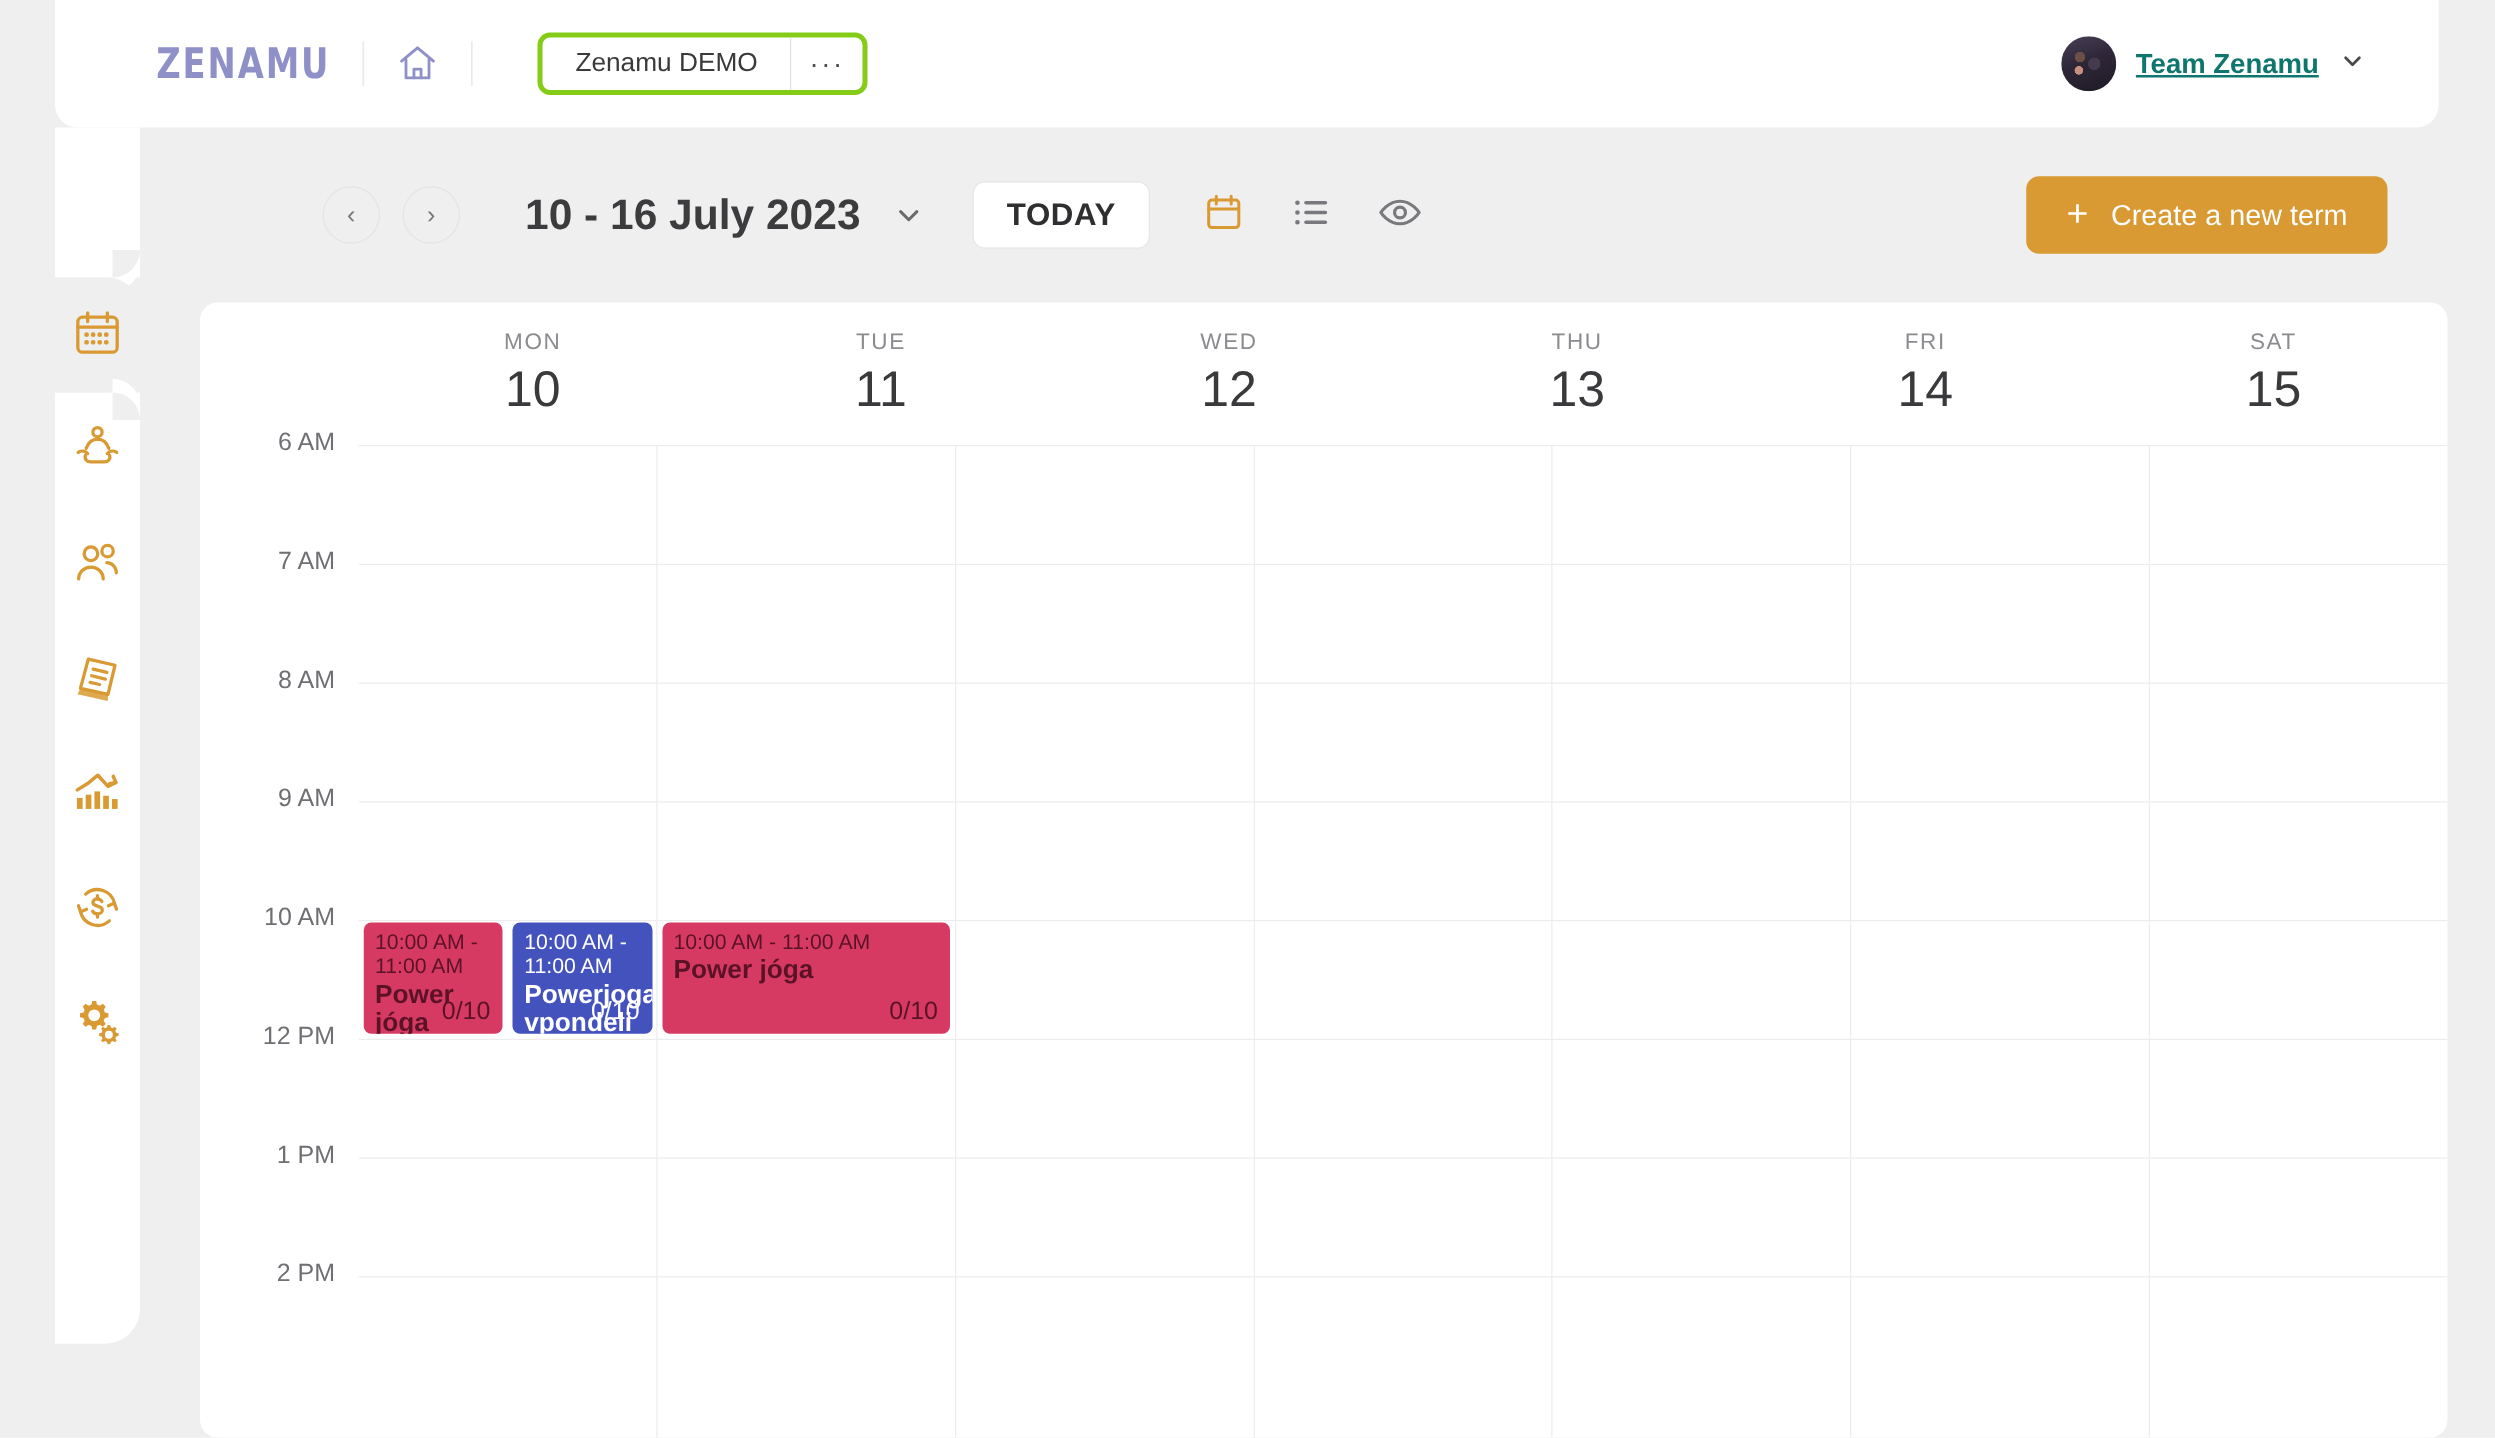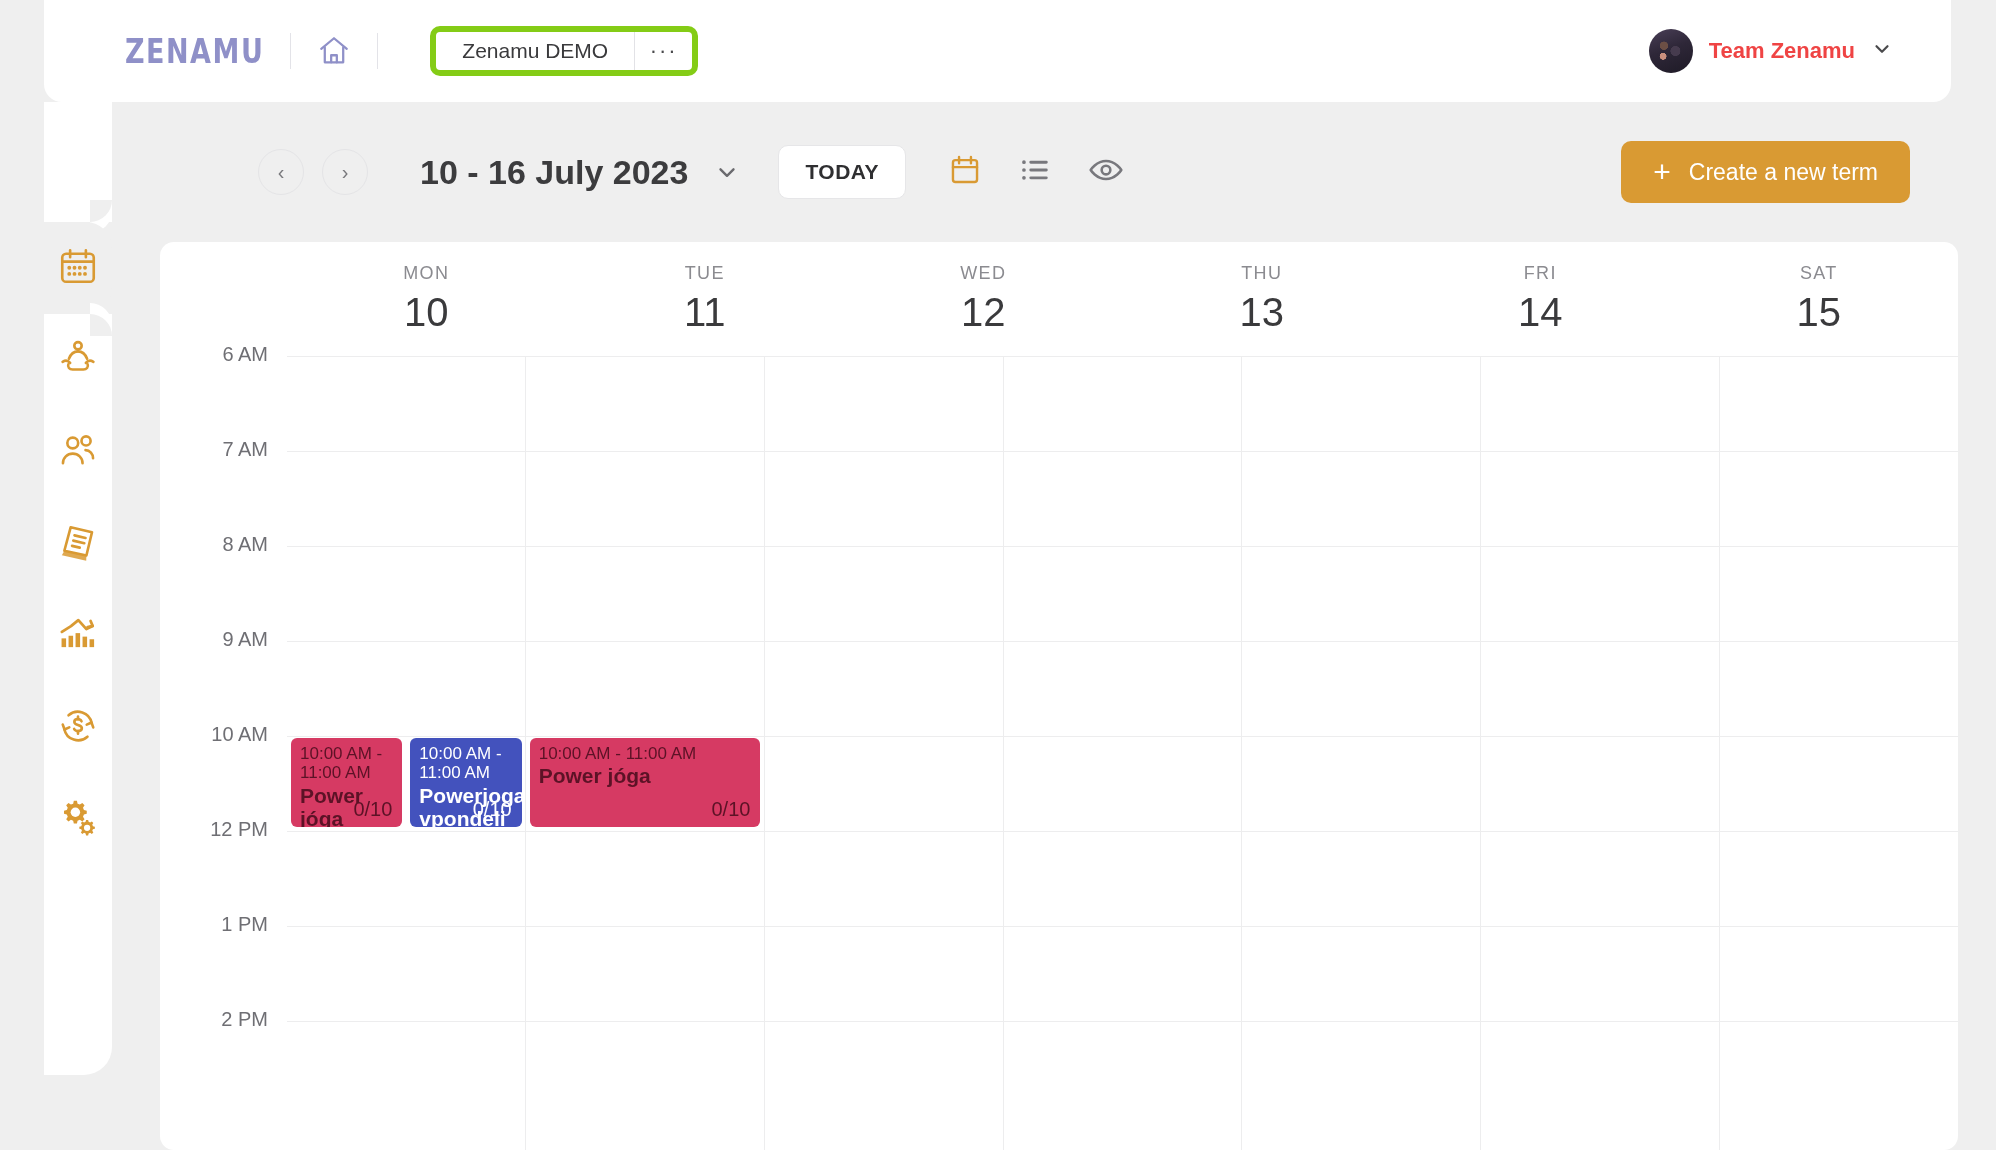--- a/index.html
+++ b/index.html
@@ -22,21 +22,21 @@
     font-family: "DejaVu Sans", sans-serif;
     font-size: 27px; font-weight: 700; letter-spacing: 1.5px;
     color: #8f90c8;
     transform: scaleY(1.25);
   }
   .vdiv { width: 1px; height: 36px; background: #e3e3e8; margin: 0 26px; }
   .home-icon { display: flex; align-items: center; }
   .workspace-pill {
     margin-left: 26px;
     display: flex; align-items: stretch;
-    border: 6px solid #84cc16; border-radius: 10px;
+    border: 4px solid #84cc16; border-radius: 10px;
     height: 50px; overflow: hidden; background: #fff;
   }
   .workspace-name {
     display: flex; align-items: center; padding: 0 26px;
     font-size: 21px; color: #3a3a3c;
   }
   .workspace-more {
     display: flex; align-items: center; justify-content: center;
     width: 58px; border-left: 1px solid #e2e2e6;
     font-size: 22px; color: #4a4a4c; letter-spacing: 2px;
@@ -46,21 +46,21 @@
     display: flex; align-items: center; gap: 16px;
   }
   .avatar {
     width: 44px; height: 44px; border-radius: 50%;
     background:
       radial-gradient(circle at 32% 62%, #c98f7e 0 8%, transparent 9%),
       radial-gradient(circle at 60% 50%, #463b4e 0 14%, transparent 15%),
       radial-gradient(circle at 34% 38%, #6c4f45 0 10%, transparent 11%),
       linear-gradient(160deg, #4a3f57 0%, #2e2738 45%, #1e1a26 100%);
   }
-  .user-name { font-size: 22px; font-weight: 700; color: #ef4444; }
+  .user-name { font-size: 22px; font-weight: 700; color: #0f766e; text-decoration: underline; }
 
   
   .sidebar {
     position: absolute; left: 44px; top: 102px; width: 68px; height: 973px;
     background: #ffffff;
     border-bottom-right-radius: 28px;
   }
   .side-list { padding-top: 120px; display: flex; flex-direction: column; align-items: center; }
   .side-item {
     width: 68px; height: 92px;
@@ -95,21 +95,21 @@
     color: #77777b; font-size: 20px; cursor: pointer; margin-right: 18px;
   }
   .navbtn:first-child { margin-left: 98px; }
   .range-label {
     font-size: 34px; color: #3c3c3e; margin-left: 34px; white-space: nowrap; font-weight: bold;
   }
   .range-caret { margin-left: 26px; display: flex; align-items: center; }
   .today-btn {
     margin-left: 38px; height: 54px; padding: 0 26px;
     background: #ffffff; border: 1px solid #e6e6e8; border-radius: 10px;
-    font-size: 21px; font-weight: 700; letter-spacing: .5px; color: #2f2f31;
+    font-size: 25px; font-weight: 700; letter-spacing: .5px; color: #2f2f31;
     display: flex; align-items: center; cursor: pointer;
   }
   .viewicons { display: flex; align-items: center; gap: 36px; margin-left: 42px; }
   .create-btn {
     margin-left: auto; margin-right: 48px;
     height: 62px; padding: 0 32px;
     background: #d99a33; border: none; border-radius: 10px;
     color: #fff; font-size: 23px; font-weight: 500;
     display: flex; align-items: center; gap: 18px; cursor: pointer;
   }

